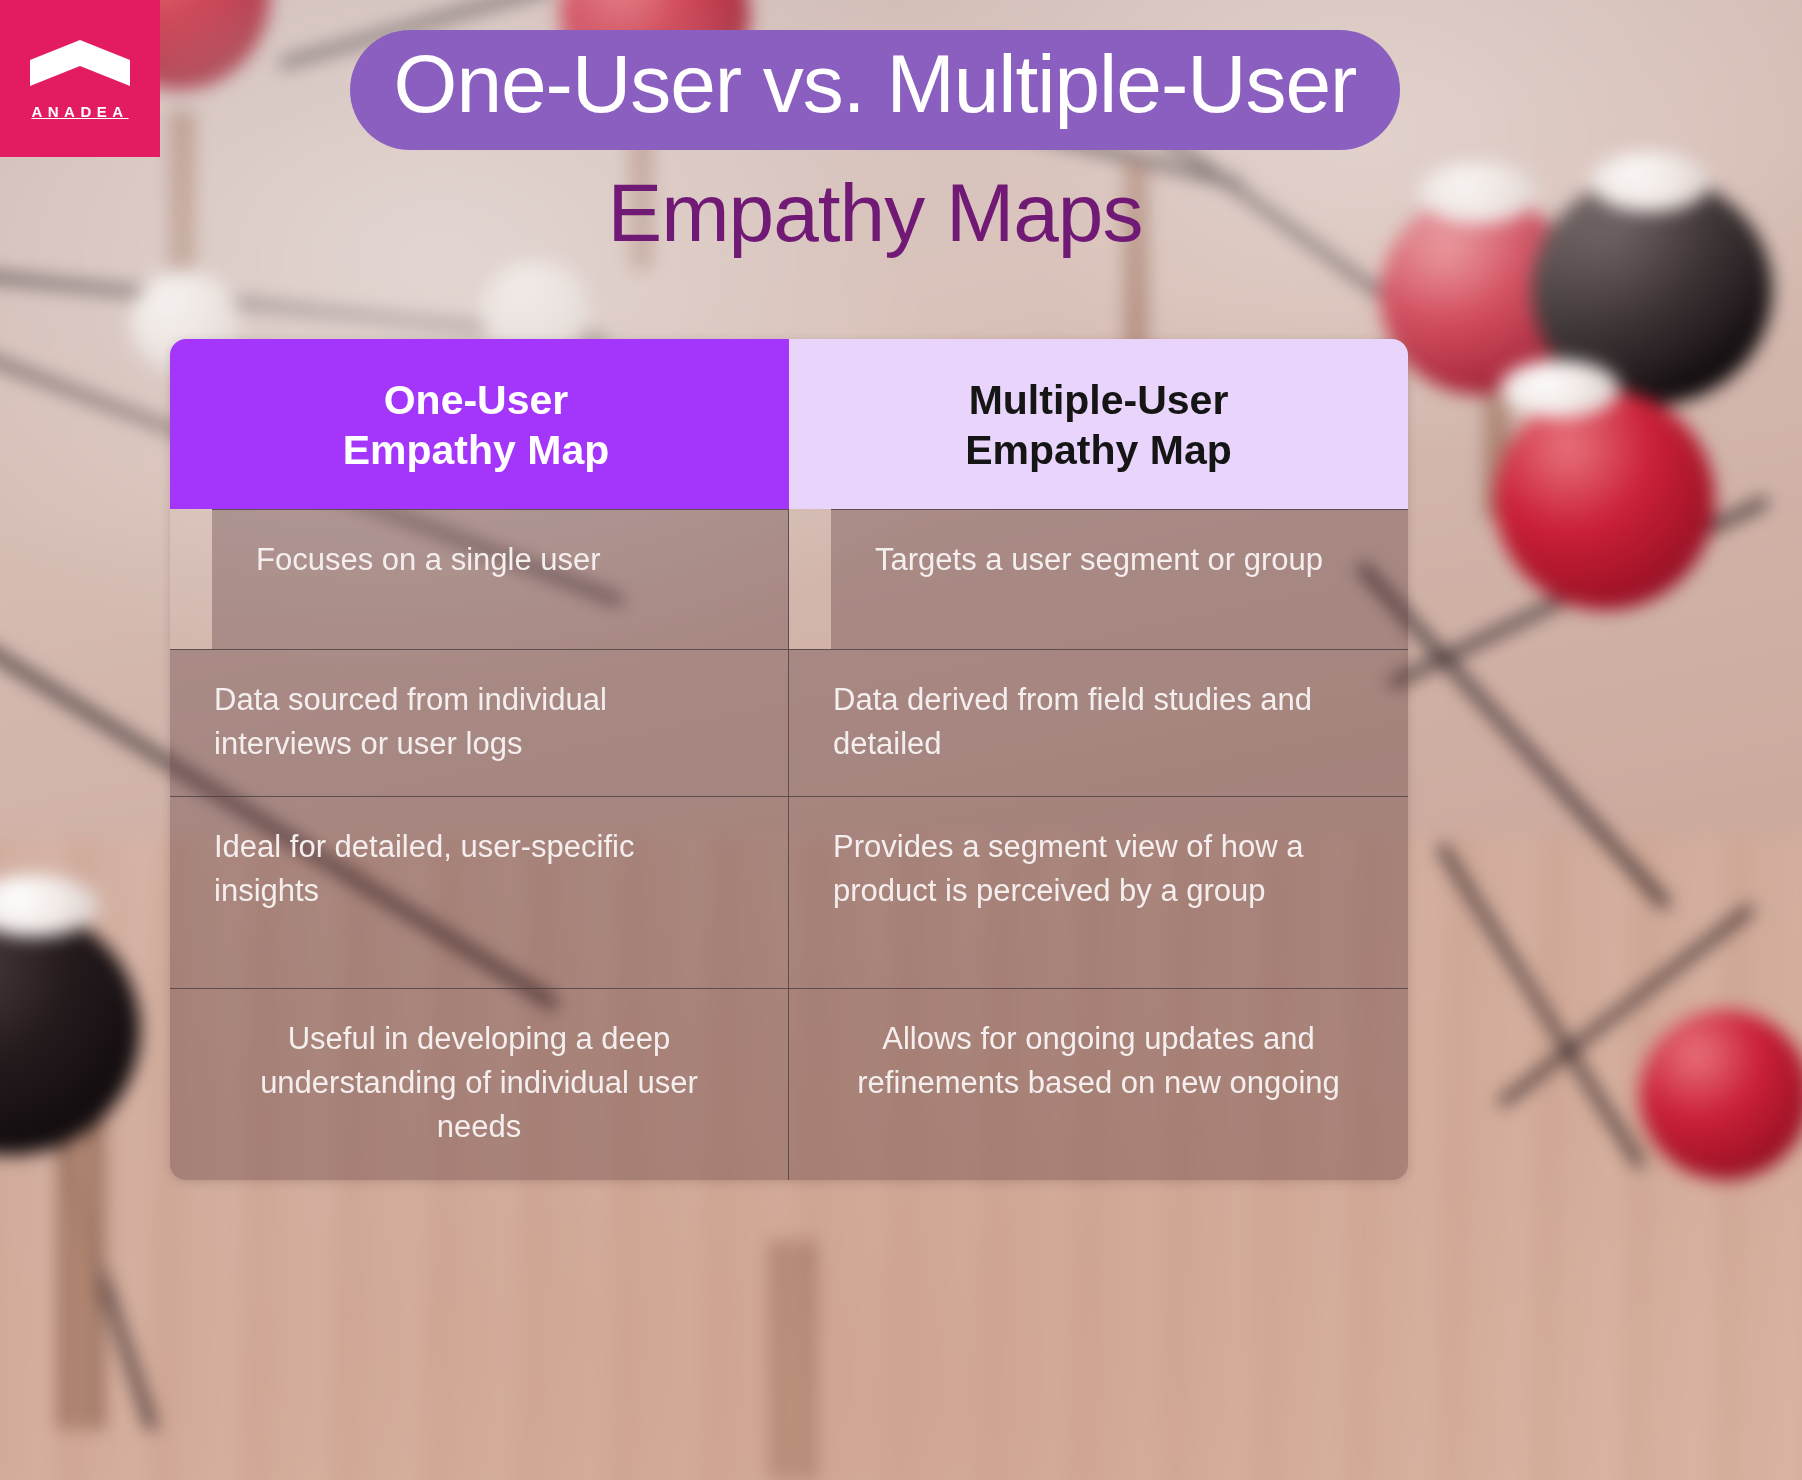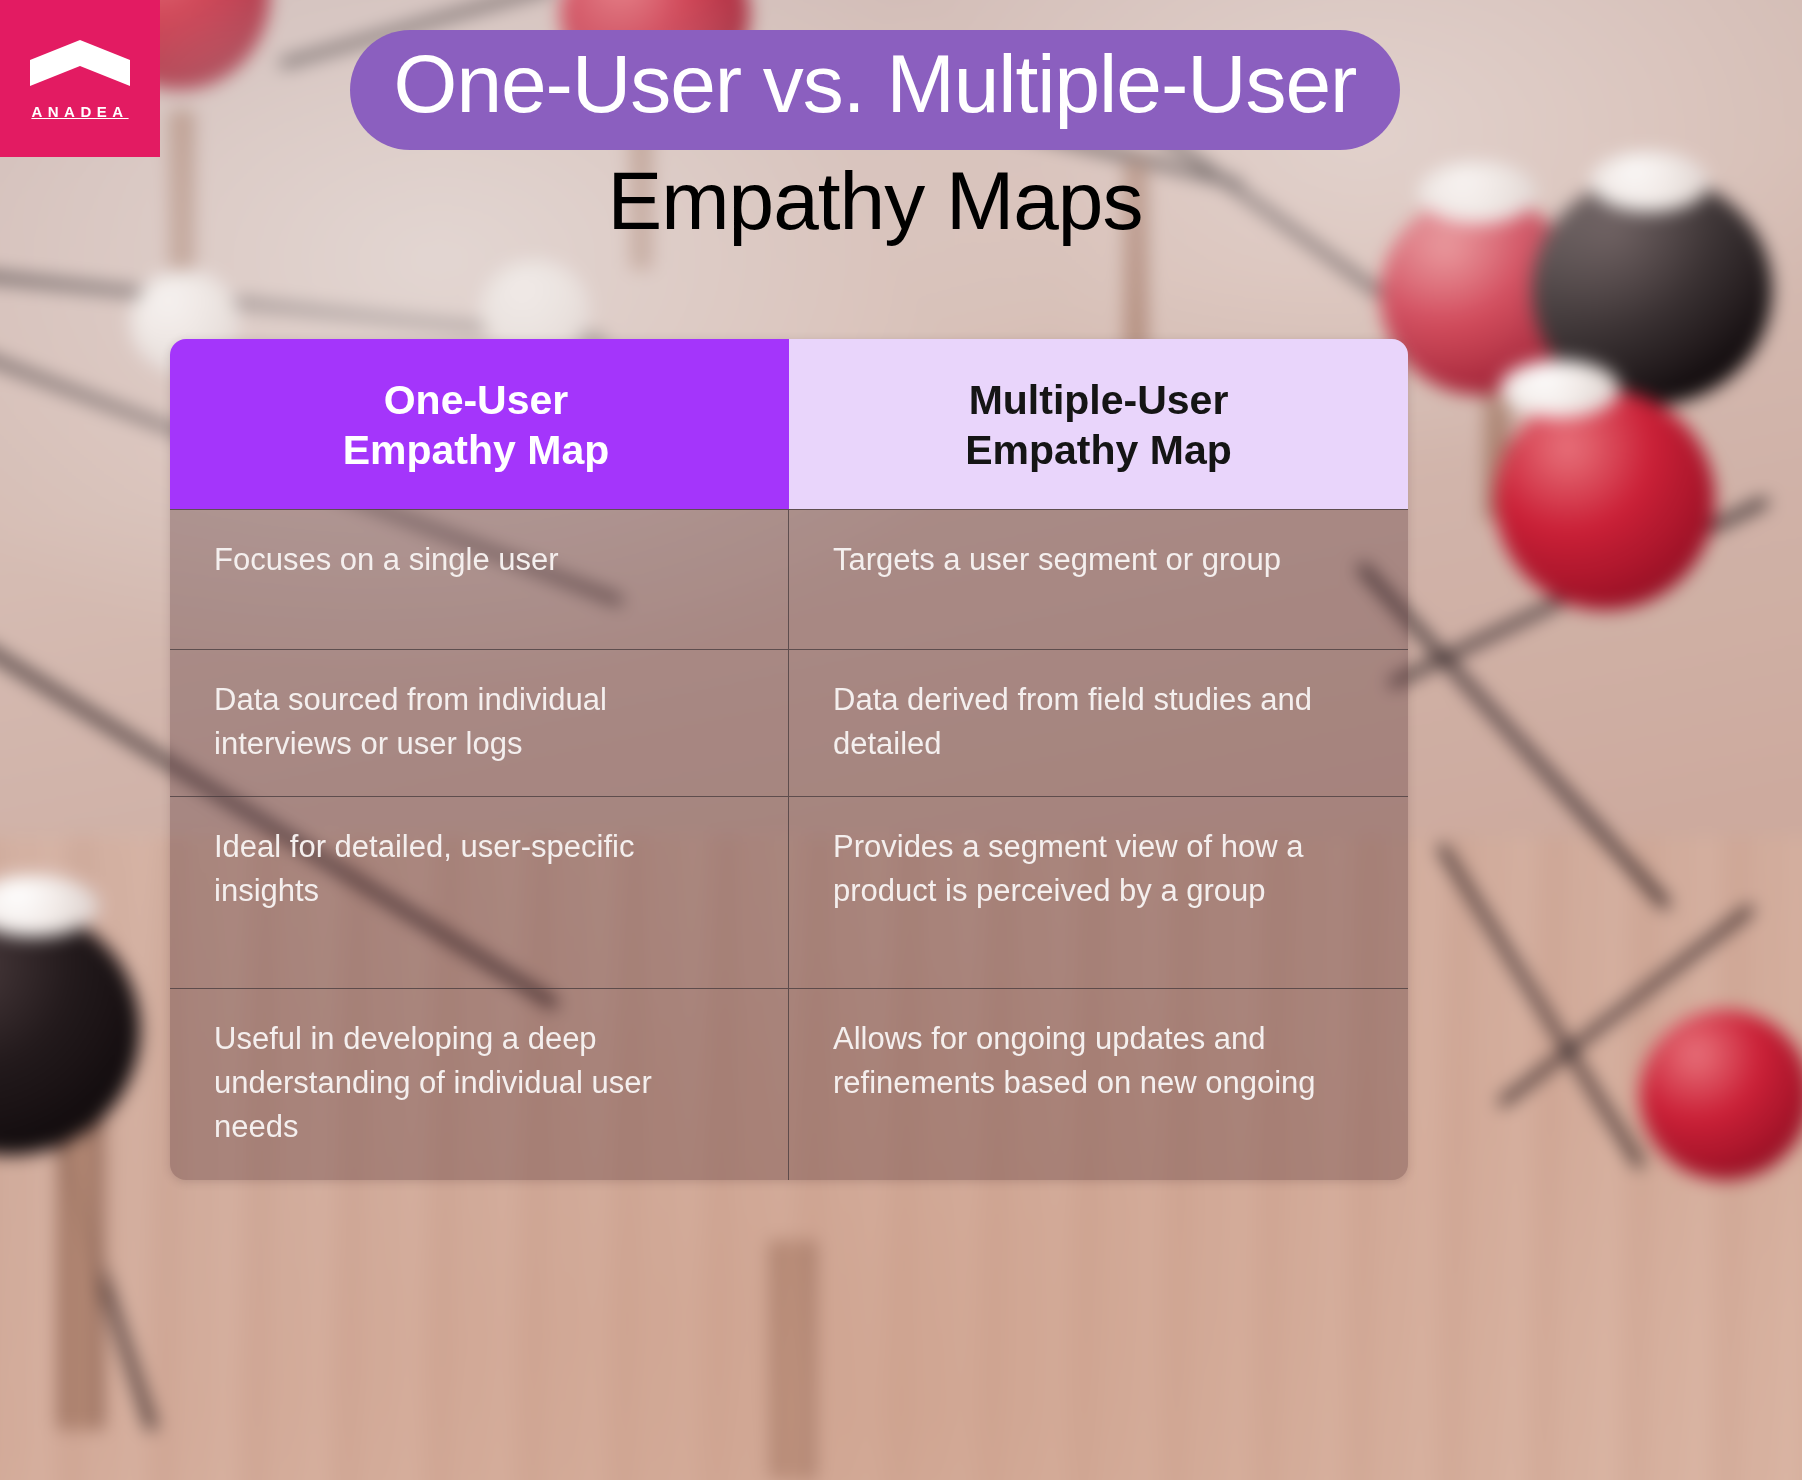--- a/index.html
+++ b/index.html
@@ -123,22 +123,22 @@
     padding: 11px 44px 22px;
     color: #ffffff;
     font-size: 82px;
     font-weight: 400;
     line-height: 1.06;
     letter-spacing: -1px;
     white-space: nowrap;
   }
   .title-line2 {
     display: block;
-    margin-top: 6px;
-    color: #000000;
+    margin-top: 18px;
+    color: #701a75;
     font-size: 82px;
     font-weight: 400;
     line-height: 1.1;
     letter-spacing: -1px;
   }
 
   
   .table {
     position: absolute;
     left: 170px;
@@ -171,24 +171,24 @@
   .body-row .cell {
     padding: 28px 44px 30px;
     font-size: 31px;
     line-height: 1.42;
     color: #f4efee;
     background: rgba(74,38,44,0.30);
     border-top: 1px solid rgba(70,58,60,0.75);
     border-right: 1px solid rgba(70,58,60,0.75);
   }
   .body-row .cell:last-child { border-right: none; }
-  .row-h1 .cell { min-height: 140px; }
+  .row-h1 .cell { min-height: 140px; margin-left: 42px; }
   .row-h2 .cell { min-height: 142px; }
   .row-h3 .cell { min-height: 192px; }
-  .row-h4 .cell { min-height: 192px; }
+  .row-h4 .cell { min-height: 192px; text-align: center; }
 </style>
 </head>
 <body>
 
 <div class="canvas">
 
   <div class="bg">
     <div class="bg-base"></div>
     <div class="wood"></div>
 

